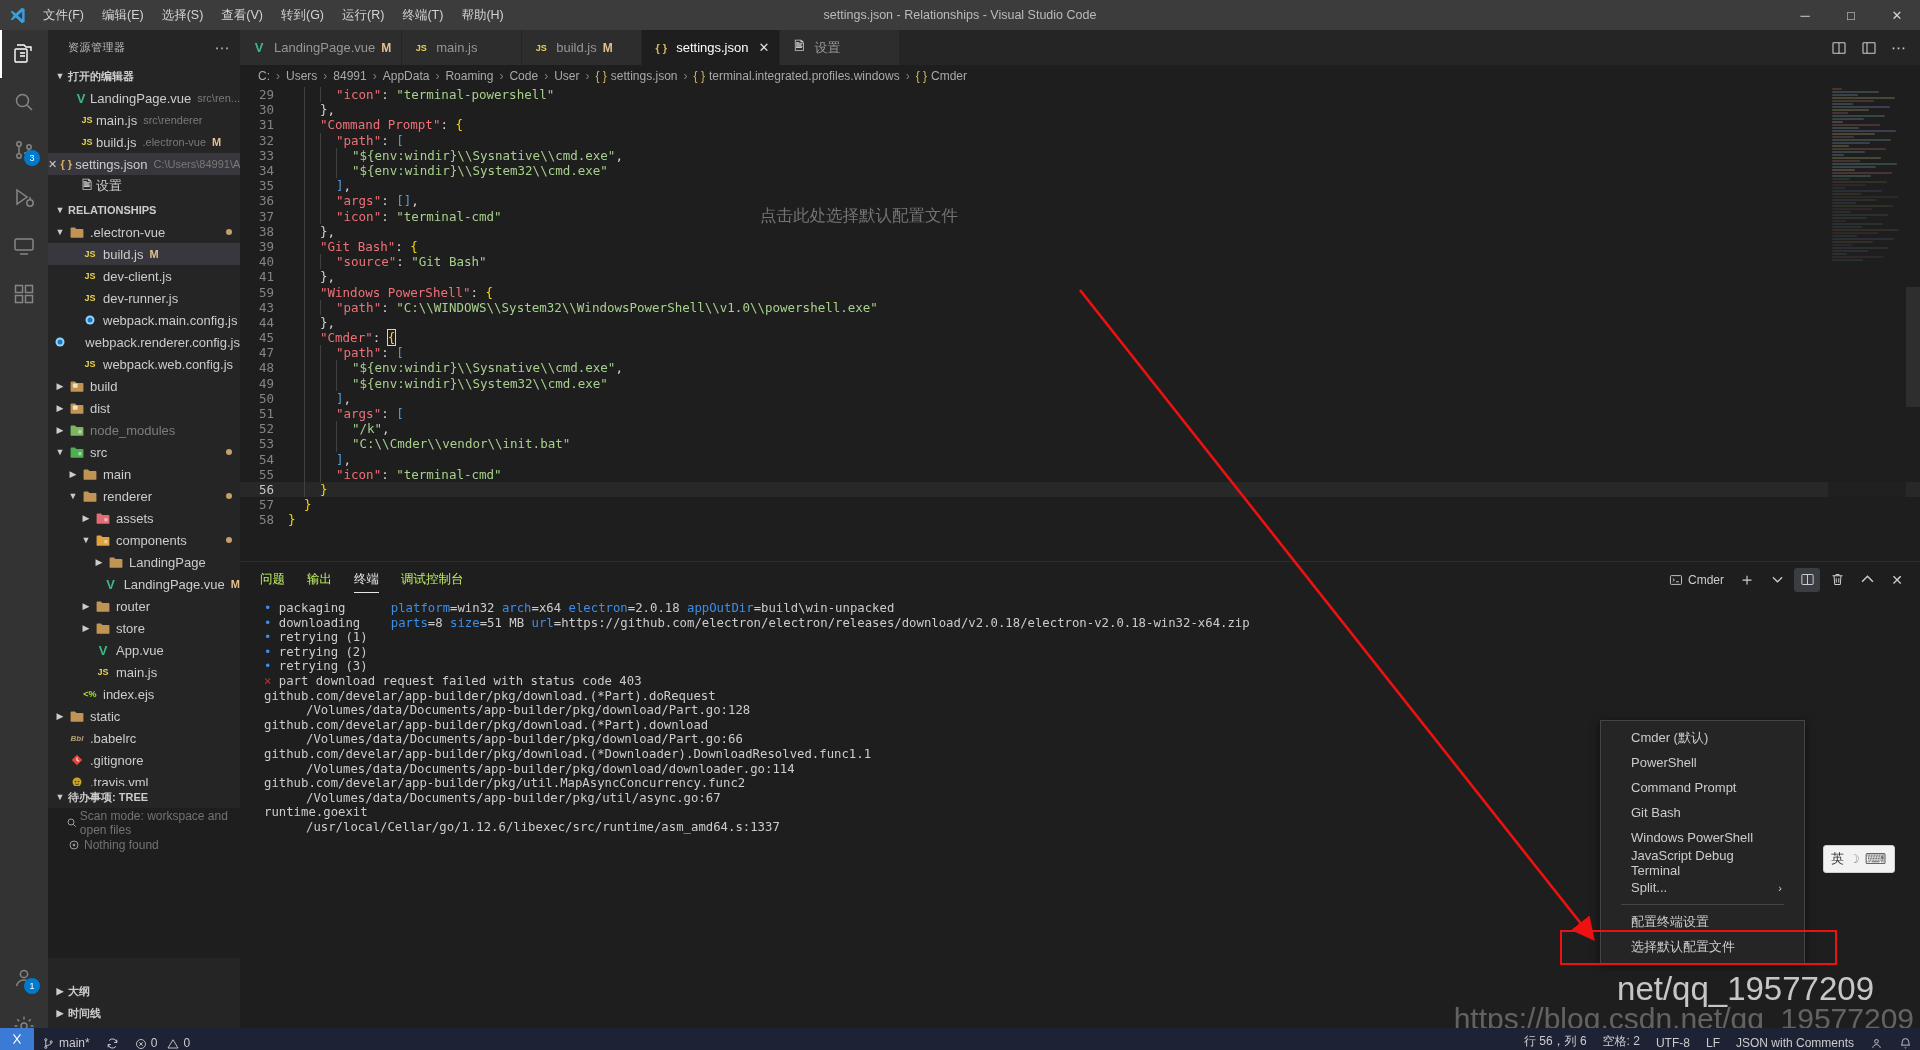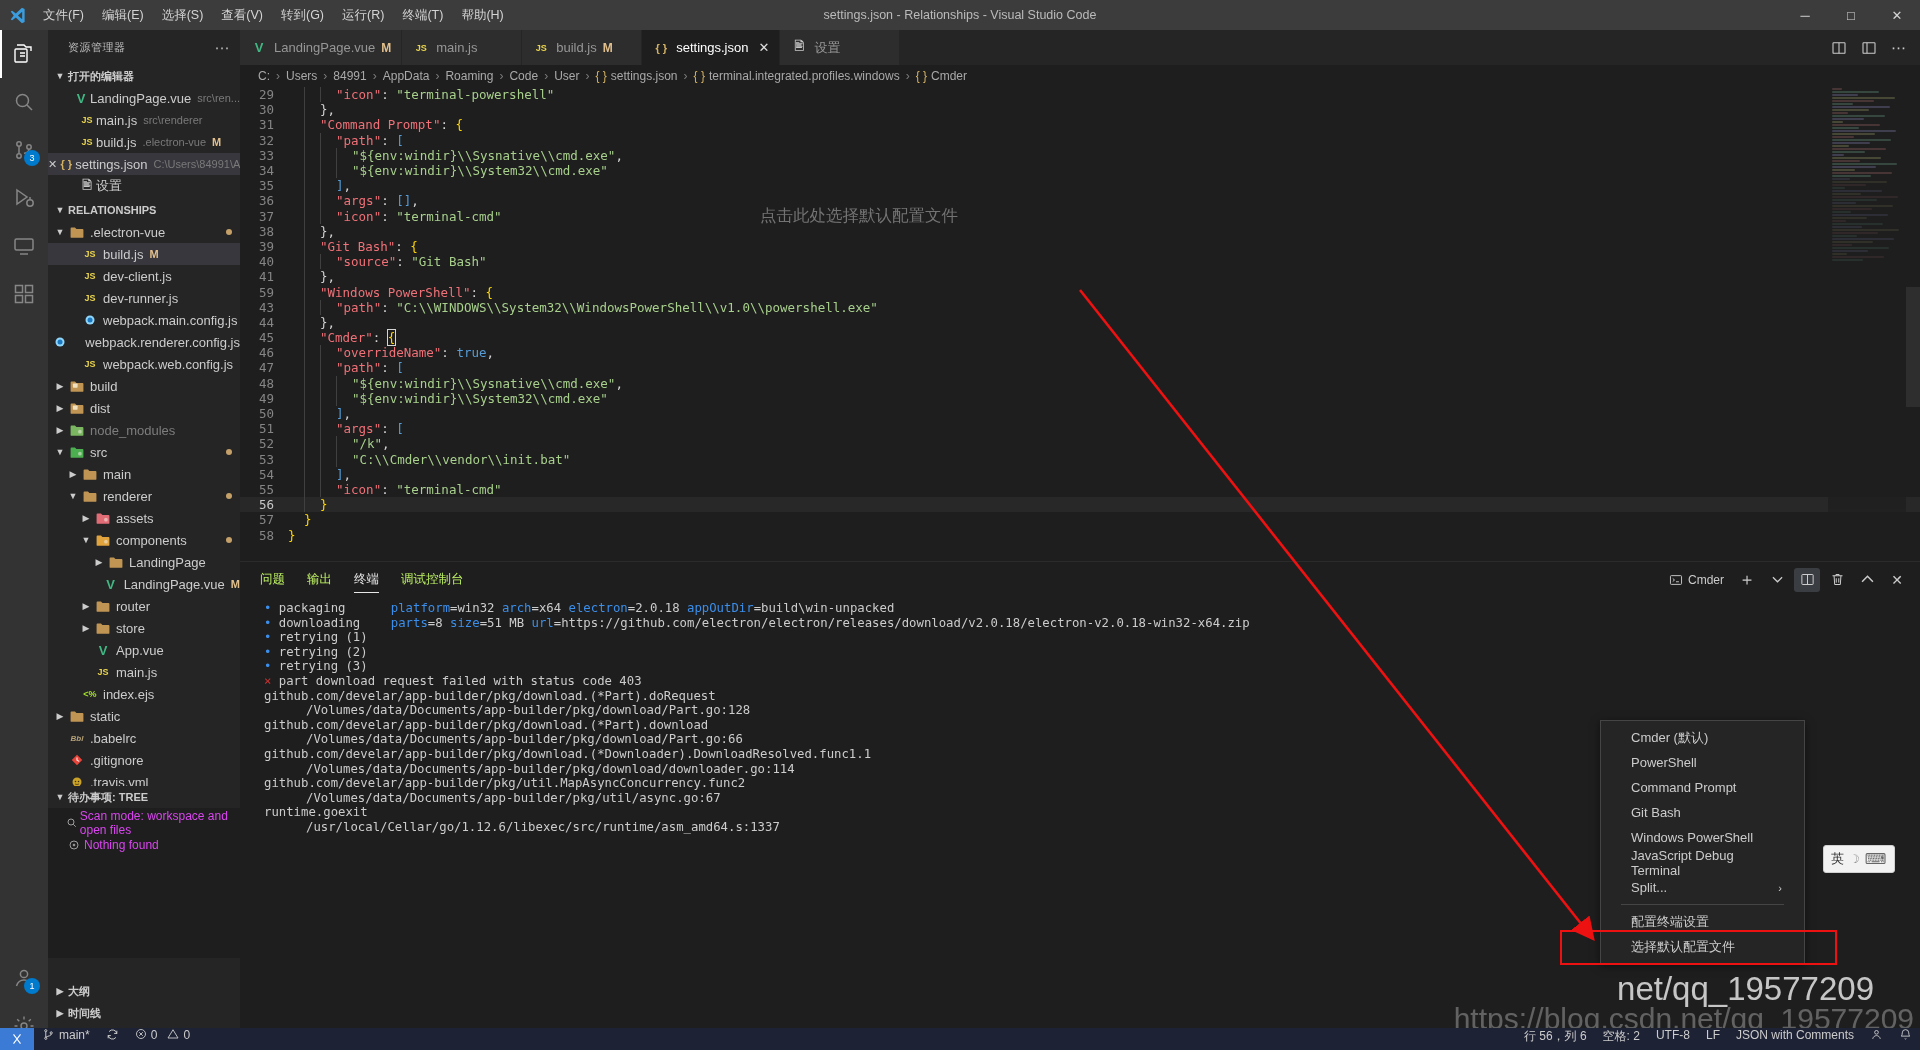--- a/index.html
+++ b/index.html
@@ -76,21 +76,21 @@
   
   .ic-js { color: #e9d44c; font-size: 9px; }
   .ic-vue { color: #41b883; font-size: 13px; }
   .ic-json { color: #d4b262; font-size: 11px; }
   .ic-file { color: #c5c5c5; font-size: 12px; }
   .ic-ejs { color: #a6e22e; font-size: 9px; }
   .folder { font-size: 12px; }
 
   .todo-panel { background: #252526; }
   .todo-body { background: #1e1e1e; height: 150px; padding-top: 4px; }
-  .todo-row { height: 22px; display: flex; align-items: center; font-size: 12px; color: #d946ef; padding-left: 16px; }
+  .todo-row { height: 22px; display: flex; align-items: center; font-size: 12px; color: #737373; padding-left: 16px; }
 
   
   .tabsbar {
     position: absolute; left: 240px; top: 30px; width: 1680px; height: 35px;
     background: #252526; display: flex; align-items: stretch;
   }
   .tab {
     display: flex; align-items: center; gap: 6px; padding: 0 10px;
     background: #2d2d2d; color: #969696; font-size: 13px;
     border-right: 1px solid #252526; min-width: 120px; cursor: pointer; position: relative;
@@ -188,21 +188,21 @@
   .ctxitem .chev { margin-left: auto; font-size: 11px; color: #cccccc; }
   .ctxsep { height: 1px; background: #454545; margin: 4px 12px; }
 
   
   .statusbar {
     position: absolute; left: 0; bottom: 0; width: 1920px; height: 22px;
     background: #1e2235; display: flex; align-items: center;
     font-size: 12px; color: #cccccc; z-index: 60;
   }
   .st-remote { background: #3b7bd5; width: 34px; height: 22px; display: flex; align-items: center; justify-content: center; }
-  .st-item { display: flex; align-items: flex-start; gap: 4px; padding: 0 8px; height: 22px; cursor: pointer; white-space: nowrap; }
+  .st-item { display: flex; align-items: flex-end; gap: 4px; padding: 0 8px; height: 22px; cursor: pointer; white-space: nowrap; }
   .st-right { margin-left: auto; display: flex; align-items: center; }
 
   
   .watermark {
     position: absolute; right: 6px; bottom: 14px; z-index: 50;
     color: #ffffff; opacity: .30; font-size: 30px; white-space: nowrap;
     font-family: "Liberation Sans", sans-serif; pointer-events: none;
   }
   .watermark2 {
     position: absolute; right: 46px; bottom: 42px; z-index: 50;
@@ -742,21 +742,20 @@
         <div class="cline"><span class="lnum">36</span><span class="guides"><span class="g"></span><span class="g on"></span><span class="g on"></span></span><span><span class="k-prop">"args"</span><span class="k-punc">: </span><span class="k-brk">[]</span><span class="k-punc">,</span></span></div>
         <div class="cline"><span class="lnum">37</span><span class="guides"><span class="g"></span><span class="g on"></span><span class="g on"></span></span><span><span class="k-prop">"icon"</span><span class="k-punc">: </span><span class="k-str">"terminal-cmd"</span></span></div>
         <div class="cline"><span class="lnum">38</span><span class="guides"><span class="g"></span><span class="g on"></span></span><span><span class="k-punc">},</span></span></div>
         <div class="cline"><span class="lnum">39</span><span class="guides"><span class="g"></span><span class="g on"></span></span><span><span class="k-prop">"Git Bash"</span><span class="k-punc">: </span><span class="k-brace">{</span></span></div>
         <div class="cline"><span class="lnum">40</span><span class="guides"><span class="g"></span><span class="g on"></span><span class="g on"></span></span><span><span class="k-prop">"source"</span><span class="k-punc">: </span><span class="k-str">"Git Bash"</span></span></div>
         <div class="cline"><span class="lnum">41</span><span class="guides"><span class="g"></span><span class="g on"></span></span><span><span class="k-punc">},</span></span></div>
         <div class="cline"><span class="lnum">59</span><span class="guides"><span class="g"></span><span class="g on"></span></span><span><span class="k-prop">"Windows PowerShell"</span><span class="k-punc">: </span><span class="k-brace">{</span></span></div>
         <div class="cline"><span class="lnum">43</span><span class="guides"><span class="g"></span><span class="g on"></span><span class="g on"></span></span><span><span class="k-prop">"path"</span><span class="k-punc">: </span><span class="k-str">"C:\\WINDOWS\\System32\\WindowsPowerShell\\v1.0\\powershell.exe"</span></span></div>
         <div class="cline"><span class="lnum">44</span><span class="guides"><span class="g"></span><span class="g on"></span></span><span><span class="k-punc">},</span></span></div>
         <div class="cline"><span class="lnum">45</span><span class="guides"><span class="g"></span><span class="g on"></span></span><span><span class="k-prop">"Cmder"</span><span class="k-punc">: </span><span class="k-brace" style="outline:1px solid #d4d4d4;">{</span></span></div>
-        <div class="cline"><span class="lnum">46</span><span class="guides"><span class="g"></span><span class="g on"></span><span class="g on"></span></span><span><span class="k-prop">"overrideName"</span><span class="k-punc">: </span><span class="k-bool">true</span><span class="k-punc">,</span></span></div>
         <div class="cline"><span class="lnum">47</span><span class="guides"><span class="g"></span><span class="g on"></span><span class="g on"></span></span><span><span class="k-prop">"path"</span><span class="k-punc">: </span><span class="k-brk">[</span></span></div>
         <div class="cline"><span class="lnum">48</span><span class="guides"><span class="g"></span><span class="g on"></span><span class="g on"></span><span class="g on"></span></span><span><span class="k-str">"${env:windir}\\Sysnative\\cmd.exe"</span><span class="k-punc">,</span></span></div>
         <div class="cline"><span class="lnum">49</span><span class="guides"><span class="g"></span><span class="g on"></span><span class="g on"></span><span class="g on"></span></span><span><span class="k-str">"${env:windir}\\System32\\cmd.exe"</span></span></div>
         <div class="cline"><span class="lnum">50</span><span class="guides"><span class="g"></span><span class="g on"></span><span class="g on"></span></span><span><span class="k-brk">]</span><span class="k-punc">,</span></span></div>
         <div class="cline"><span class="lnum">51</span><span class="guides"><span class="g"></span><span class="g on"></span><span class="g on"></span></span><span><span class="k-prop">"args"</span><span class="k-punc">: </span><span class="k-brk">[</span></span></div>
         <div class="cline"><span class="lnum">52</span><span class="guides"><span class="g"></span><span class="g on"></span><span class="g on"></span><span class="g on"></span></span><span><span class="k-str">"/k"</span><span class="k-punc">,</span></span></div>
         <div class="cline"><span class="lnum">53</span><span class="guides"><span class="g"></span><span class="g on"></span><span class="g on"></span><span class="g on"></span></span><span><span class="k-str">"C:\\Cmder\\vendor\\init.bat"</span></span></div>
         <div class="cline"><span class="lnum">54</span><span class="guides"><span class="g"></span><span class="g on"></span><span class="g on"></span></span><span><span class="k-brk">]</span><span class="k-punc">,</span></span></div>
         <div class="cline"><span class="lnum">55</span><span class="guides"><span class="g"></span><span class="g on"></span><span class="g on"></span></span><span><span class="k-prop">"icon"</span><span class="k-punc">: </span><span class="k-str">"terminal-cmd"</span></span></div>
         <div class="cline current"><span class="lnum cur">56</span><span class="guides"><span class="g"></span><span class="g on"></span></span><span><span class="k-brace">}</span></span></div>

